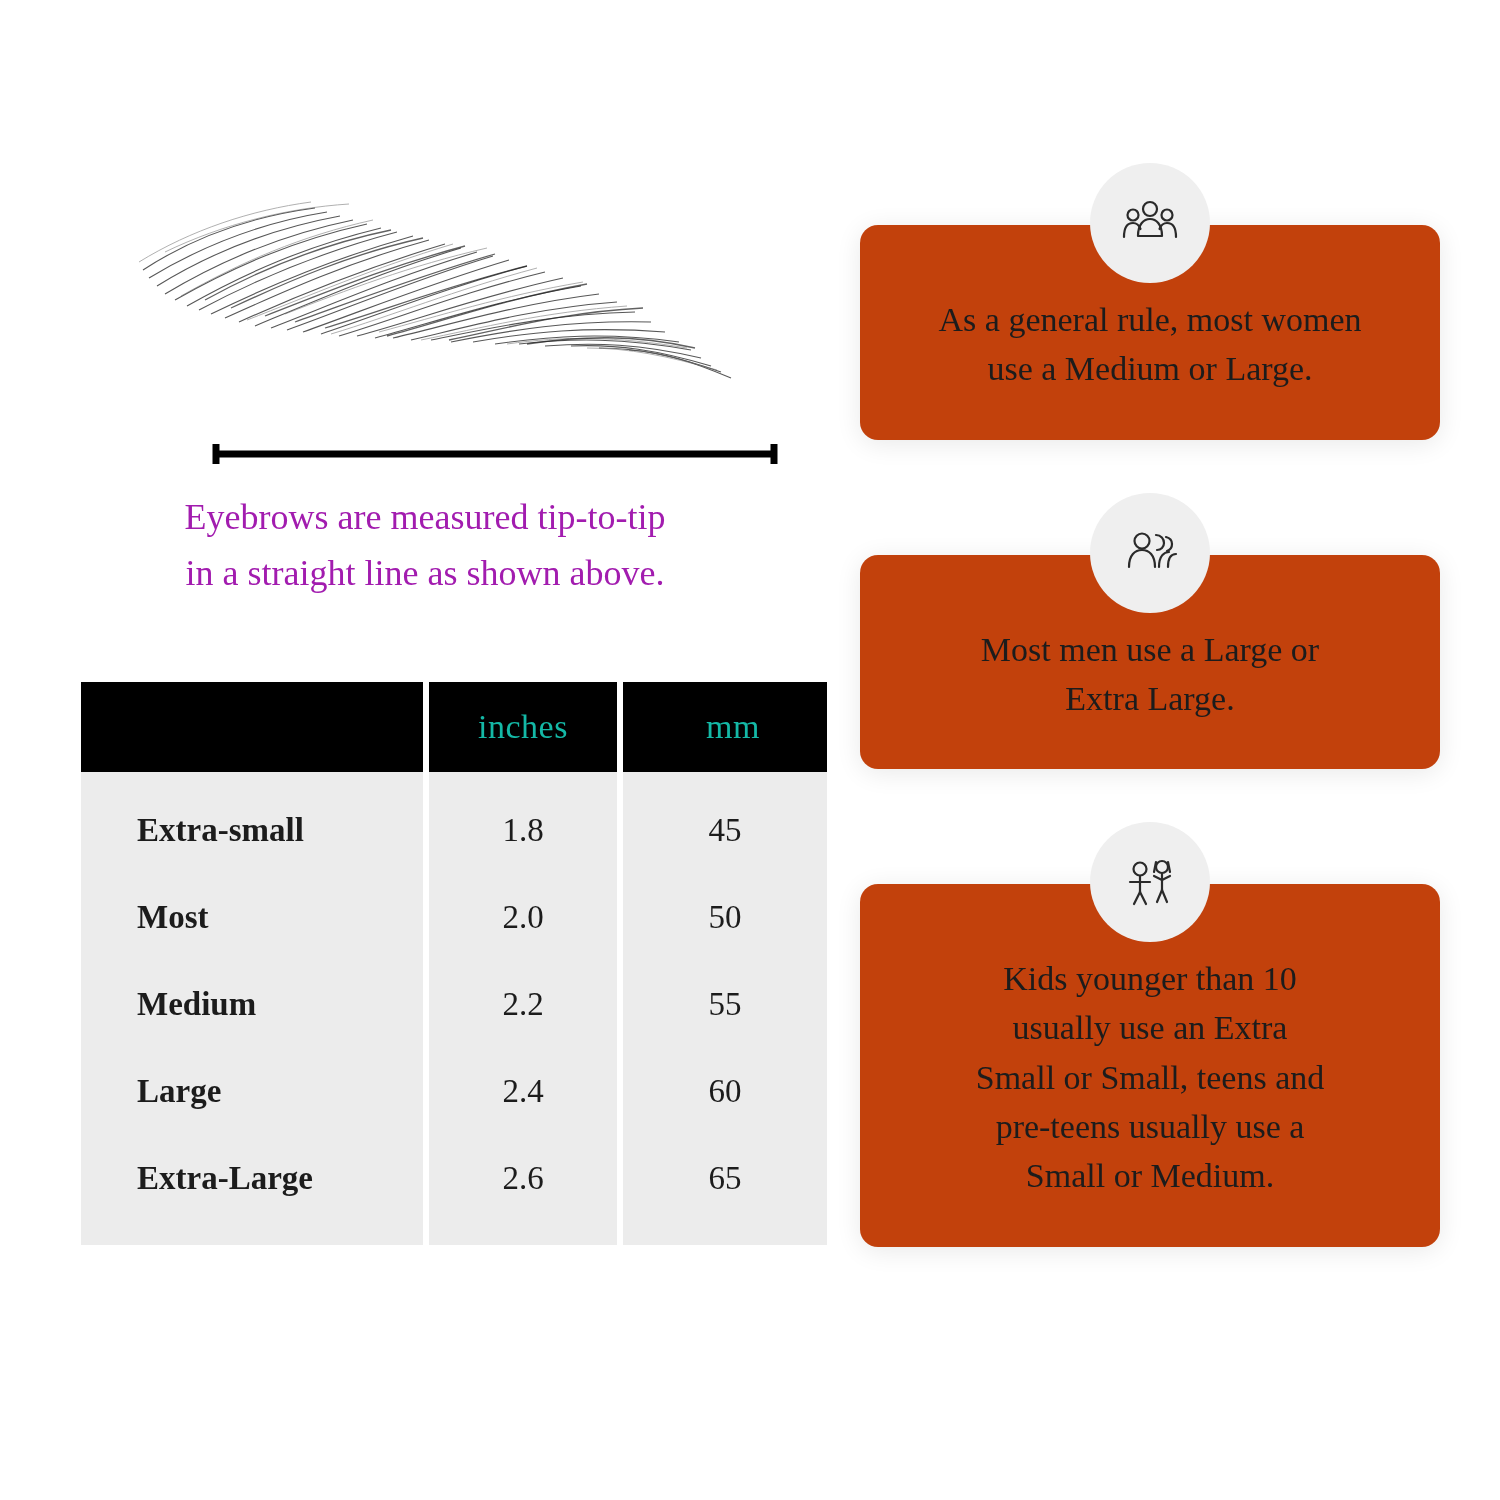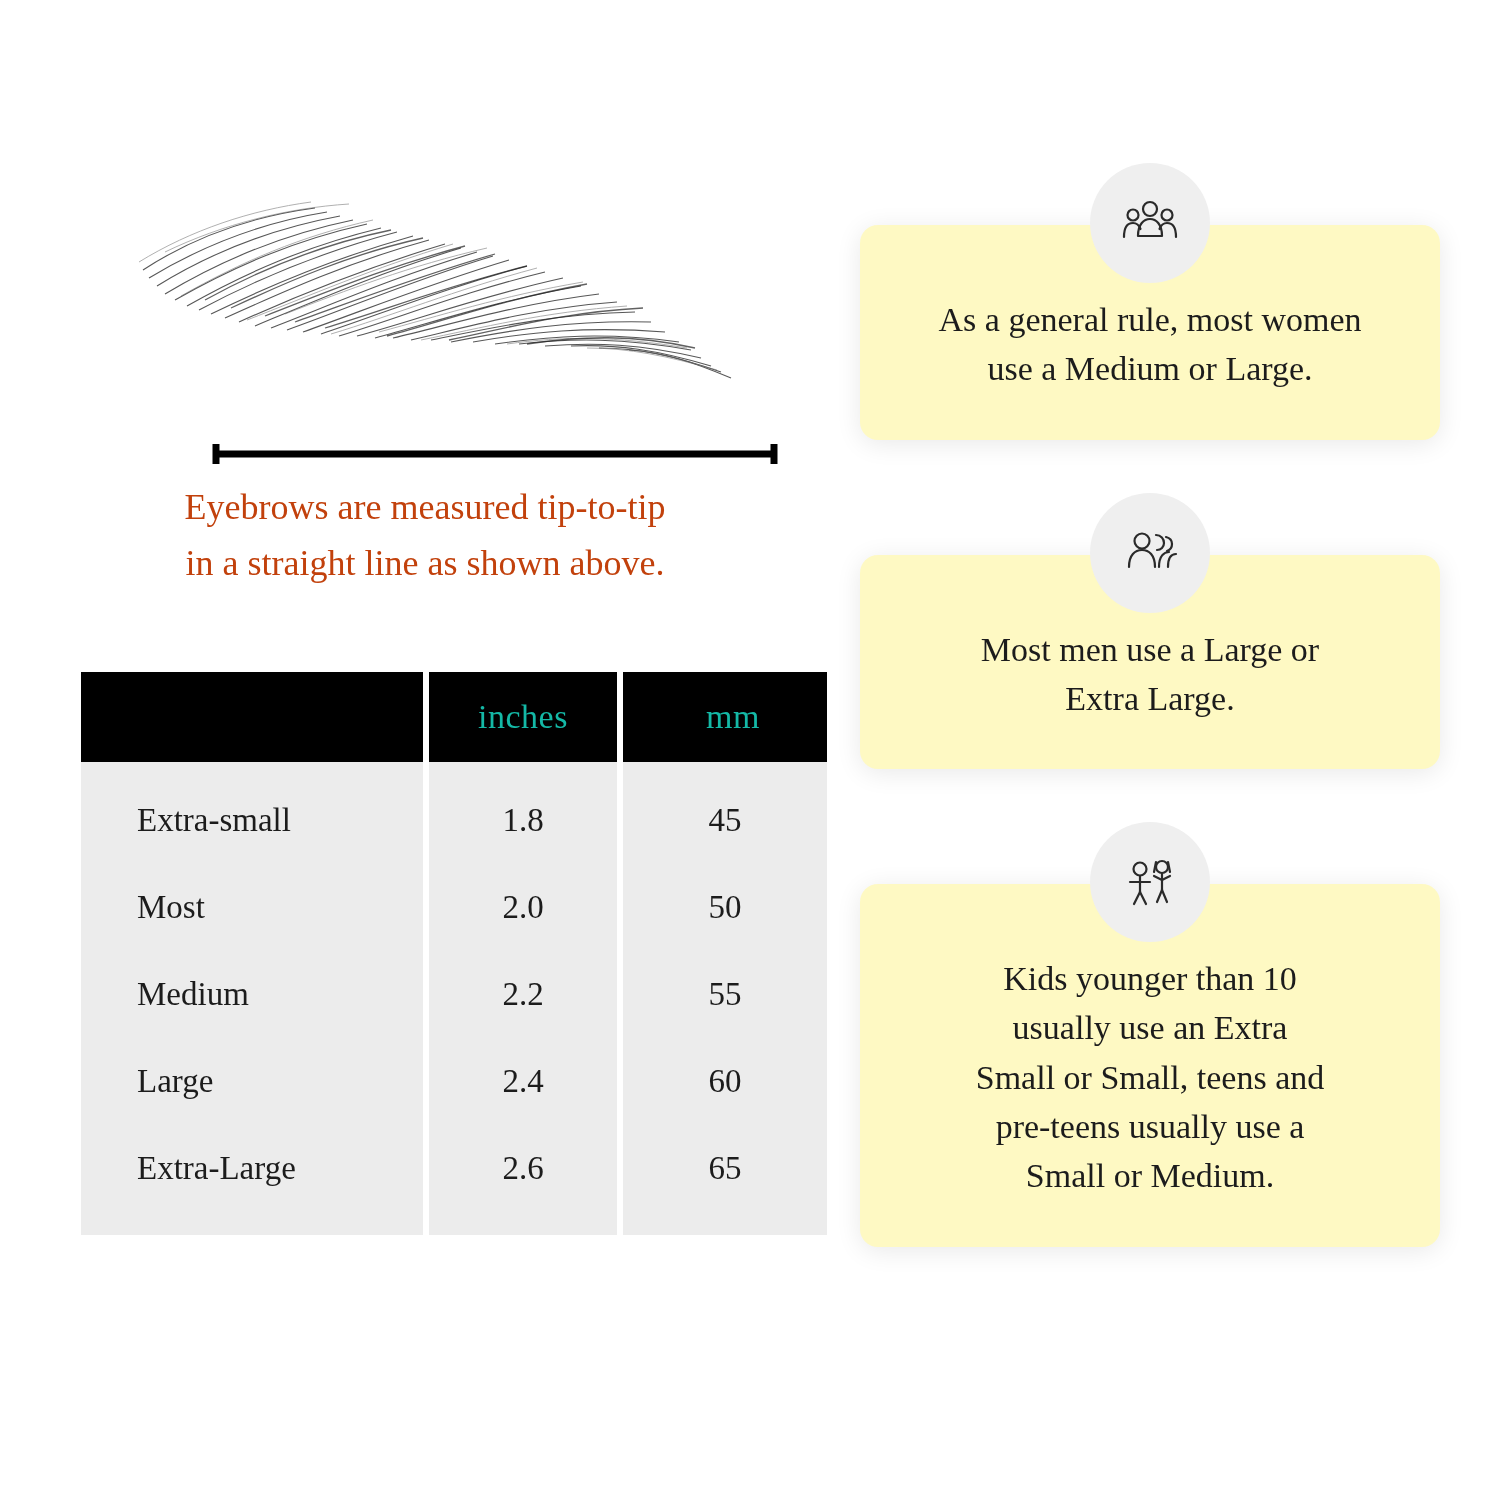--- a/index.html
+++ b/index.html
@@ -43,25 +43,26 @@
   }
   .measure-line {
     position: absolute;
     left: 75px;
     top: 292px;
     width: 570px;
     height: 24px;
   }
 
   .caption {
+    margin-top: 10px;
     width: 700px;
     text-align: center;
     font-size: 36px;
     line-height: 1.55;
-    color: #c2410c;
+    color: #a21caf;
   }
 
   
   .size-table {
     margin-top: 80px;
     width: 720px;
     border-collapse: separate;
     border-spacing: 6px 0;
     table-layout: fixed;
   }
@@ -84,37 +85,38 @@
   .size-table td {
     background: #ececec;
     font-size: 33px;
     height: 85px;
     vertical-align: middle;
     color: #1c1c1c;
   }
   .size-table td.name {
     text-align: left;
     padding-left: 56px;
+    font-weight: bold;
   }
   .size-table td.num {
     text-align: center;
   }
   .size-table tbody tr:first-child td { padding-top: 16px; }
   .size-table tbody tr:last-child td { padding-bottom: 24px; }
 
   
   .right-col {
     position: absolute;
     left: 860px;
     top: 155px;
     width: 580px;
   }
   .note-card {
     position: relative;
-    background: #fef9c3;
+    background: #c2410c;
     border-radius: 18px;
     box-shadow: 0 4px 26px rgba(0,0,0,0.09);
     padding: 70px 46px 46px 46px;
     text-align: center;
     margin-bottom: 115px;
   }
   .note-card.card-1 { margin-top: 70px; }
   .note-text {
     font-size: 34px;
     line-height: 1.45;

